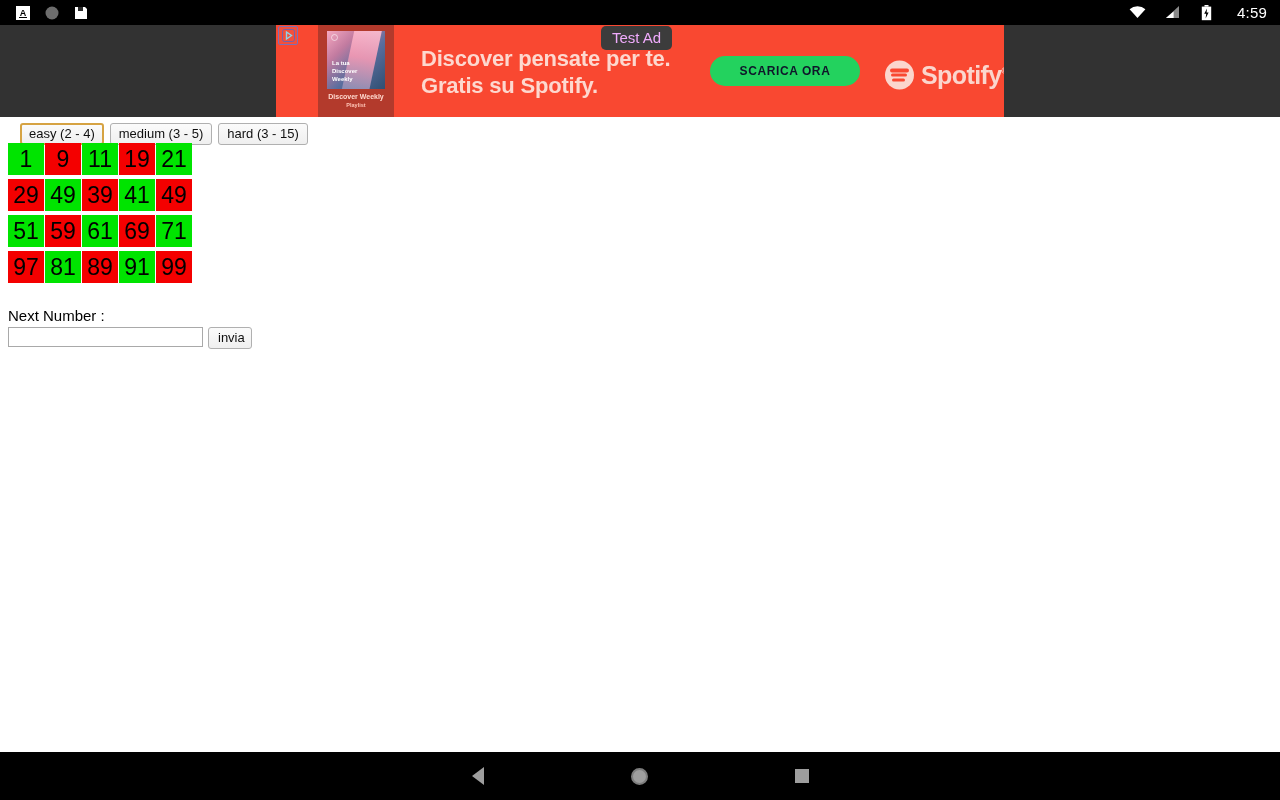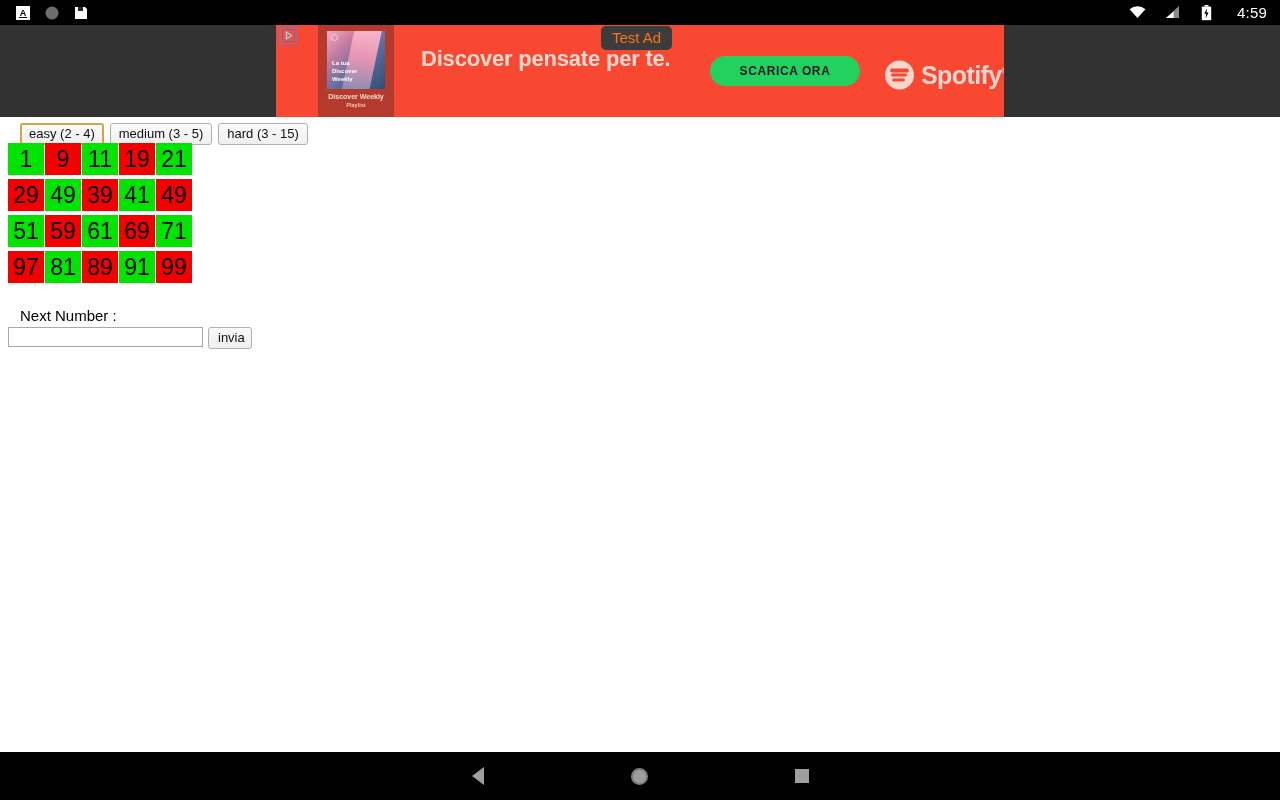--- a/index.html
+++ b/index.html
@@ -105,21 +105,21 @@
   .ad-headline {
     position: absolute; left: 145px; top: 20px;
     color: #fdd8cf;
     font-size: 22px; line-height: 27px;
     font-weight: bold;
     letter-spacing: -0.2px;
   }
   .test-ad-badge {
     position: absolute; left: 325px; top: 1px;
     background: #3c3c3c;
-    color: #f97316;
+    color: #f0abfc;
     font-size: 15px;
     padding: 3px 11px 4px 11px;
     border-radius: 5px;
   }
   .cta-btn {
     position: absolute; left: 434px; top: 31px;
     width: 150px; height: 30px;
     background: #23d25e;
     border-radius: 16px;
     color: #0f172a;
@@ -192,21 +192,21 @@
     display: flex; align-items: center; justify-content: center;
     font-size: 23px;
     color: #000000;
     font-family: "Liberation Sans", sans-serif;
     line-height: 32px;
   }
   .cell.green { background: #00e400; }
   .cell.red   { background: #f40000; }
 
   .next-label {
-    position: absolute; left: 20px; top: 190px;
+    position: absolute; left: 8px; top: 190px;
     font-size: 15px; color: #000000;
   }
   .input-row {
     position: absolute; left: 8px; top: 210px;
     display: flex; align-items: flex-start; gap: 5px;
   }
   .num-input {
     width: 195px; height: 20px;
     border: 1px solid #a9a9a9;
     background: #ffffff;
@@ -324,20 +324,21 @@
           </div>
         </div>
         <div class="ad-art-caption">
           <span>Discover Weekly</span>
           <span class="sub">Playlist</span>
         </div>
       </div>
 
       <div class="ad-headline">
         <div>Discover pensate per te.</div>
+        <div>Gratis su Spotify.</div>
       </div>
 
       <div class="test-ad-badge">Test Ad</div>
 
       <div class="cta-btn">SCARICA ORA</div>
 
       <div class="spotify-logo">
         <span class="spotify-mark">
           <i></i>
             <i></i>

